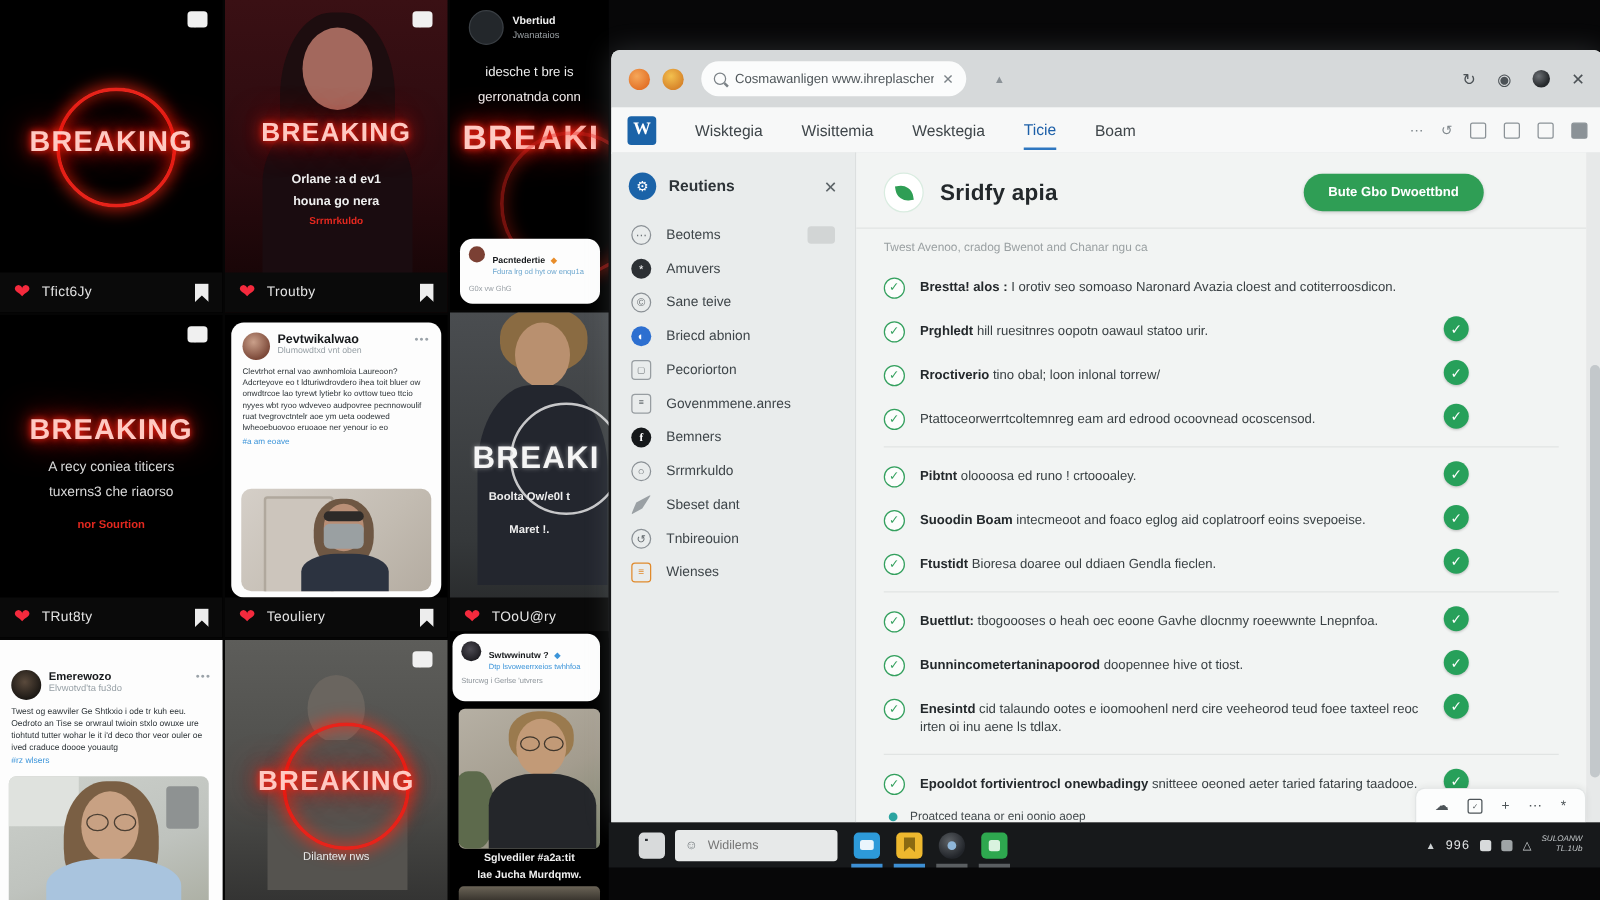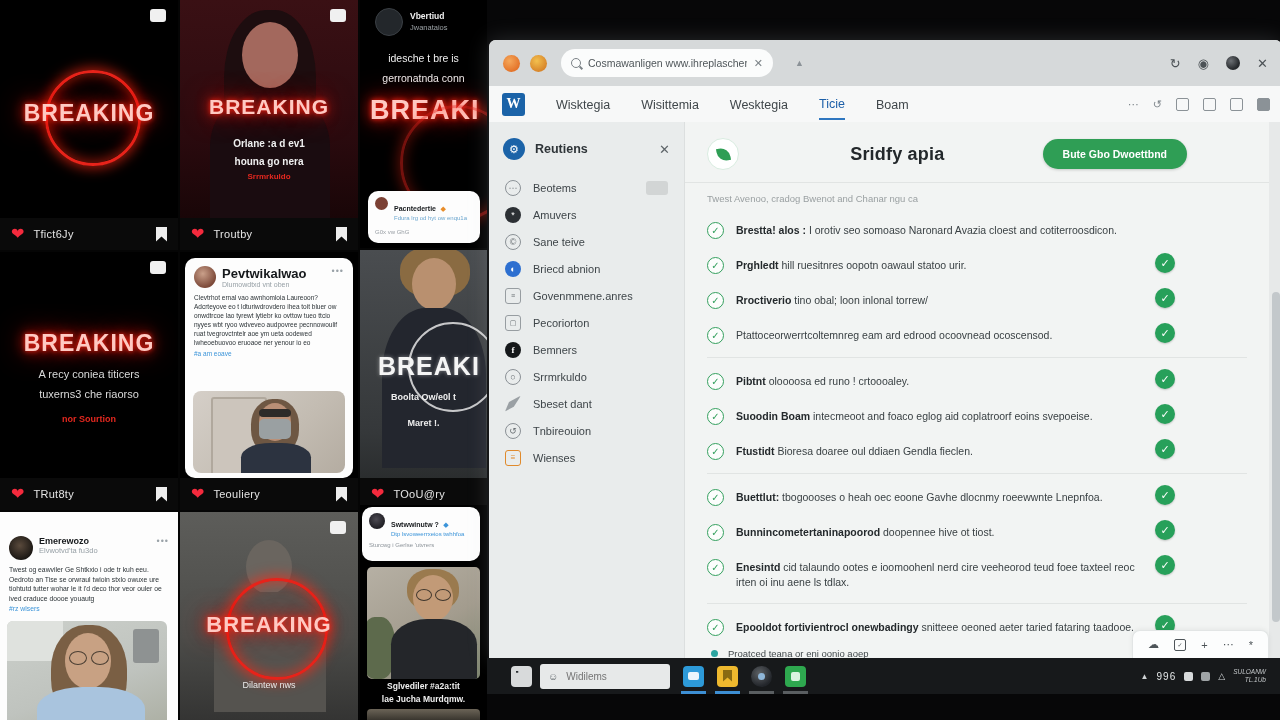--- a/index.html
+++ b/index.html
@@ -80,21 +80,21 @@
   .sic.doc{border-radius:3px;border:1.4px solid #979da1;box-sizing:border-box;font-size:7px;}
   .sic.pen{border-radius:2px;background:#9aa0a4;clip-path:polygon(0 100%,25% 40%,100% 0,55% 70%);}
   .sic.sq-or{border-radius:3px;border:1.6px solid #e08a2c;box-sizing:border-box;color:#e08a2c;font-size:8px;}
   .side-badge{margin-left:auto;width:22px;height:14px;background:#d2d5d5;border-radius:3px;}
   
   #main{flex:1;position:relative;background:#f2f4f3;}
   .m-head{display:flex;align-items:center;padding:16px 22px 12px;border-bottom:1px solid #e1e4e3;}
   .leaf-wrap{width:30px;height:30px;border-radius:50%;background:#fff;border:1px solid #d9ece0;
     display:flex;align-items:center;justify-content:center;}
   .leaf{width:13px;height:13px;background:#2f9e55;border-radius:0 10px 0 10px;transform:rotate(-10deg);}
-  .m-title{font-size:18px;font-weight:700;color:#23282b;margin-left:13px;flex:1;letter-spacing:.2px;text-align:center;}
+  .m-title{font-size:18px;font-weight:700;color:#23282b;margin-left:13px;flex:1;letter-spacing:.2px;}
   .g-btn{background:#2f9e55;color:#fff;font-weight:700;font-size:10.5px;border:none;border-radius:16px;
     padding:9px 20px;margin-right:60px;box-shadow:0 1px 3px rgba(0,0,0,.18);}
   .m-sub{font-size:9.5px;color:#9aa0a2;padding:10px 22px 4px;}
   #chklist{padding:4px 22px 0;}
   .chk-row{position:relative;display:flex;align-items:flex-start;gap:12px;padding:8.5px 0;}
   .chk-out{width:17px;height:17px;border:1.6px solid #34a05e;border-radius:50%;color:#34a05e;font-size:10px;
     display:flex;align-items:center;justify-content:center;box-sizing:border-box;flex:0 0 auto;margin-top:1px;background:#fcfdfc;}
   .chk-text{margin:2px 0 0;font-size:10.5px;color:#3a4144;line-height:1.45;max-width:400px;}
   .chk-text b{color:#24292c;}
   .chk-done{position:absolute;right:72px;top:6px;width:20px;height:20px;background:#27a05a;border-radius:50%;
@@ -190,21 +190,21 @@
       <span class="tlabel">TRut8ty</span>
       <span class="bmk"></span>
     </div>
   </div>
 
   <div class="tile" style="left:180px;top:252px;width:178px;height:258px;">
     <div class="tcard" style="left:5px;top:6px;width:168px;height:220px;">
       <div class="trow">
         <div class="tava" style="width:22px;height:22px;background:radial-gradient(circle at 40% 35%,#caa08a,#7d4a3a 70%);"></div>
         <div>
-          <div class="tname" style="font-size:13px;">Pevtwikalwao</div>
+          <div class="tname" style="font-size:10px;">Pevtwikalwao</div>
           <div class="thandle" style="font-size:7px;">Dlumowdtxd vnt oben</div>
         </div>
         <span class="tdots">•••</span>
       </div>
       <div class="tbody" style="font-size:6.5px;">Clevtrhot ernal vao awnhomloia Laureoon? Adcrteyove eo t ldturiwdrovdero ihea toit bluer ow onwdtrcoe lao tyrewt lytiebr ko ovttow tueo ttcio nyyes wbt ryoo wdveveo audpovree pecnnowoulif ruat tvegrovctntelr aoe ym ueta oodewed lwheoebuovoo eruoaoe ner yenour io eo</div>
       <div class="ttag" style="font-size:6.5px;margin-top:2px;">#a am eoave</div>
       <div class="photo" style="left:8px;top:133px;width:152px;height:82px;background:linear-gradient(135deg,#d5cfc8,#c3bcb2 60%,#b4aca1);">
         <div class="abs" style="left:18px;top:6px;width:52px;height:76px;border:2px solid #b0a89d;border-radius:3px;background:#ccc5bc;"></div>
         <div class="ph-hair" style="left:58px;top:8px;width:48px;height:56px;background:#6e5743;"></div>
         <div class="ph-head" style="left:66px;top:12px;width:32px;height:38px;background:#b98f76;"></div>
@@ -349,26 +349,26 @@
         </div>
         <div class="side-item">
           <span class="sic ringy">©</span>
           <span class="lbl">Sane teive</span>
         </div>
         <div class="side-item">
           <span class="sic bluec">◐</span>
           <span class="lbl">Briecd abnion</span>
         </div>
         <div class="side-item">
+          <span class="sic doc">▢</span>
+          <span class="lbl">Pecoriorton</span>
+        </div>
+        <div class="side-item">
           <span class="sic doc">≡</span>
           <span class="lbl">Govenmmene.anres</span>
-        </div>
-        <div class="side-item">
-          <span class="sic doc">▢</span>
-          <span class="lbl">Pecoriorton</span>
         </div>
         <div class="side-item">
           <span class="sic blackc">f</span>
           <span class="lbl">Bemners</span>
         </div>
         <div class="side-item">
           <span class="sic ringy">○</span>
           <span class="lbl">Srrmrkuldo</span>
         </div>
         <div class="side-item">

